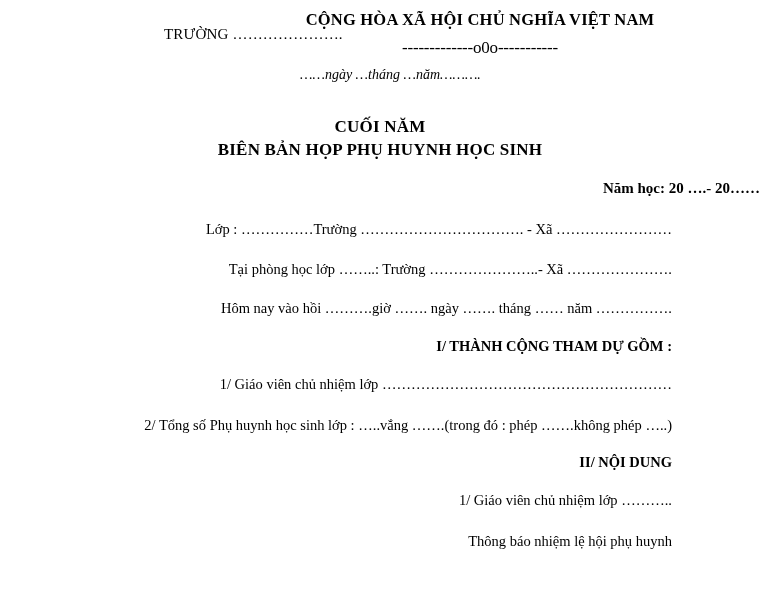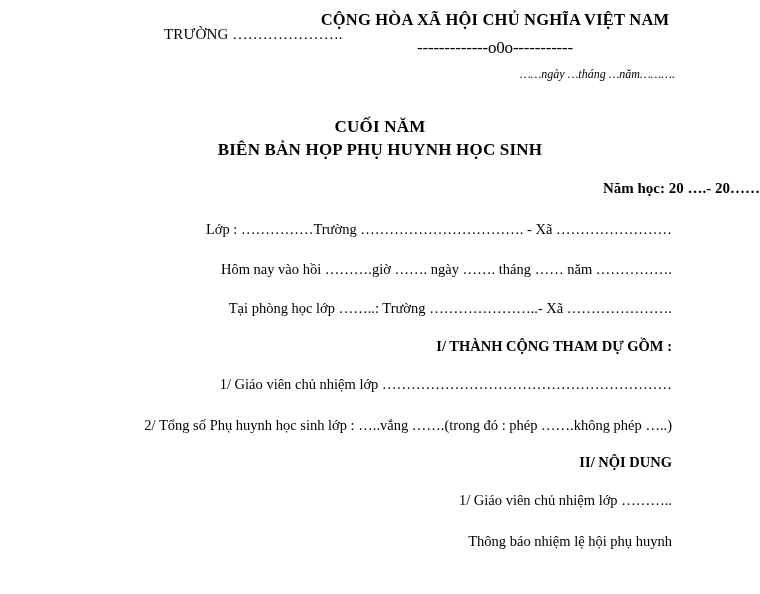--- a/index.html
+++ b/index.html
@@ -36,21 +36,21 @@
     position: absolute;
     left: 116px;
     top: 16px;
     font-size: 15px;
     font-weight: normal;
     letter-spacing: 0.2px;
     margin-left: 48px;
   }
   .national-block {
     position: absolute;
-    left: 315px;
+    left: 300px;
     top: 0;
     width: 360px;
     text-align: center;
   }
   .nation-title {
     font-size: 16.5px;
     font-weight: bold;
     letter-spacing: 0.2px;
   }
   .motto {
@@ -58,24 +58,24 @@
     font-weight: bold;
     margin-top: 6px;
   }
   .dashes {
     font-size: 17px;
     font-weight: normal;
     margin-top: 8px;
     letter-spacing: -0.2px;
   }
   .date-line {
-    font-size: 12px;
+    font-size: 14px;
     font-style: italic;
     margin-top: 9px;
-    text-align: right;
+    text-align: left;
   }
   .main-title {
     text-align: center;
     font-size: 17px;
     font-weight: bold;
     margin-top: 10px;
     line-height: 1.35;
     letter-spacing: 0.2px;
   }
   .school-year {
@@ -122,22 +122,22 @@
 
   <div class="main-title">
     <div>CUỐI NĂM</div>
     <div>BIÊN BẢN HỌP PHỤ HUYNH HỌC SINH</div>
   </div>
 
   <div class="school-year">Năm học: 20 ….- 20……</div>
 
   <div class="body-block">
     <div class="line">Lớp : ……………Trường ……………………………. - Xã ……………………</div>
+    <div class="line">Tại phòng học lớp ……..: Trường …………………..- Xã ………………….</div>
     <div class="line">Hôm nay vào hồi ……….giờ ……. ngày ……. tháng …… năm …………….</div>
-    <div class="line">Tại phòng học lớp ……..: Trường …………………..- Xã ………………….</div>
 
     <div class="section-head">I/ THÀNH CỘNG THAM DỰ GỒM :</div>
     <div class="para">1/ Giáo viên chủ nhiệm lớp ……………………………………………………</div>
     <div class="para">2/ Tổng số Phụ huynh học sinh lớp : …..vắng …….(trong đó : phép …….không phép …..)</div>
 
     <div class="section-head">II/ NỘI DUNG</div>
     <div class="para">1/ Giáo viên chủ nhiệm lớp ………..</div>
     <div class="para">Thông báo nhiệm lệ hội phụ huynh</div>
 
   </div>

